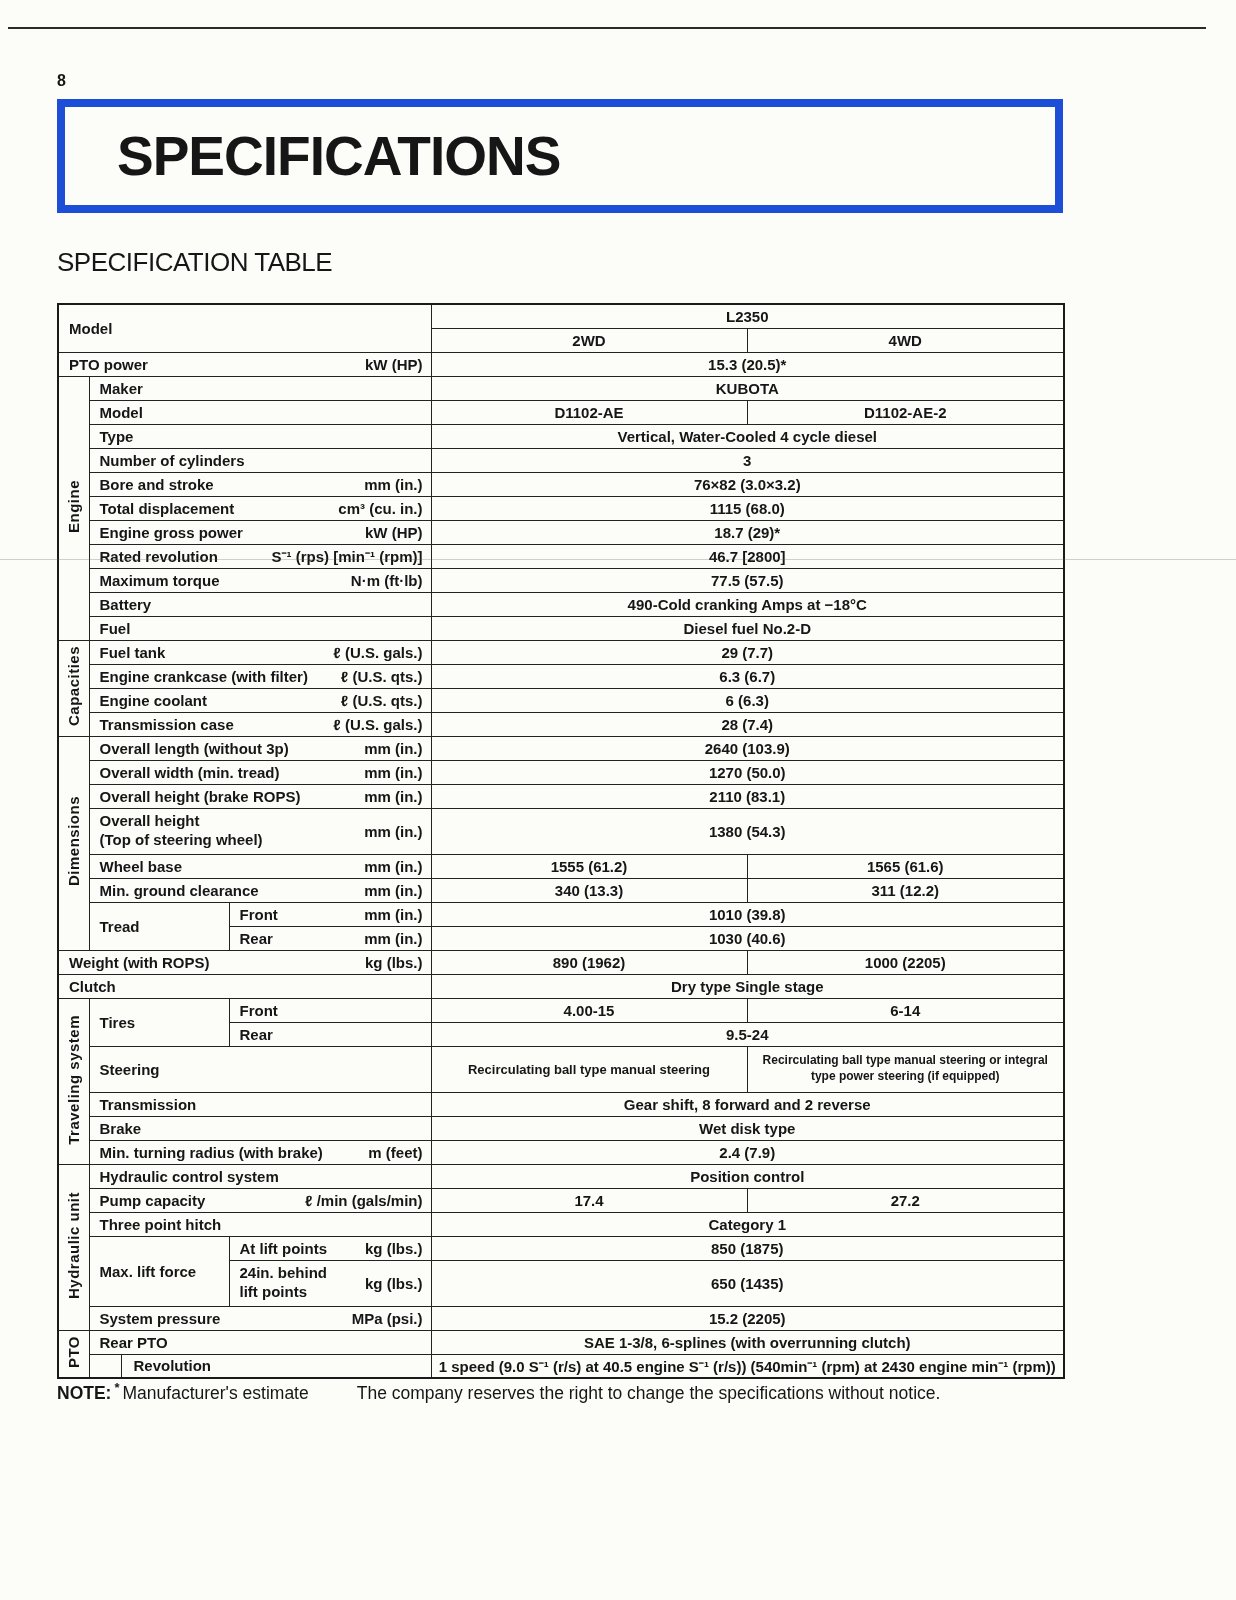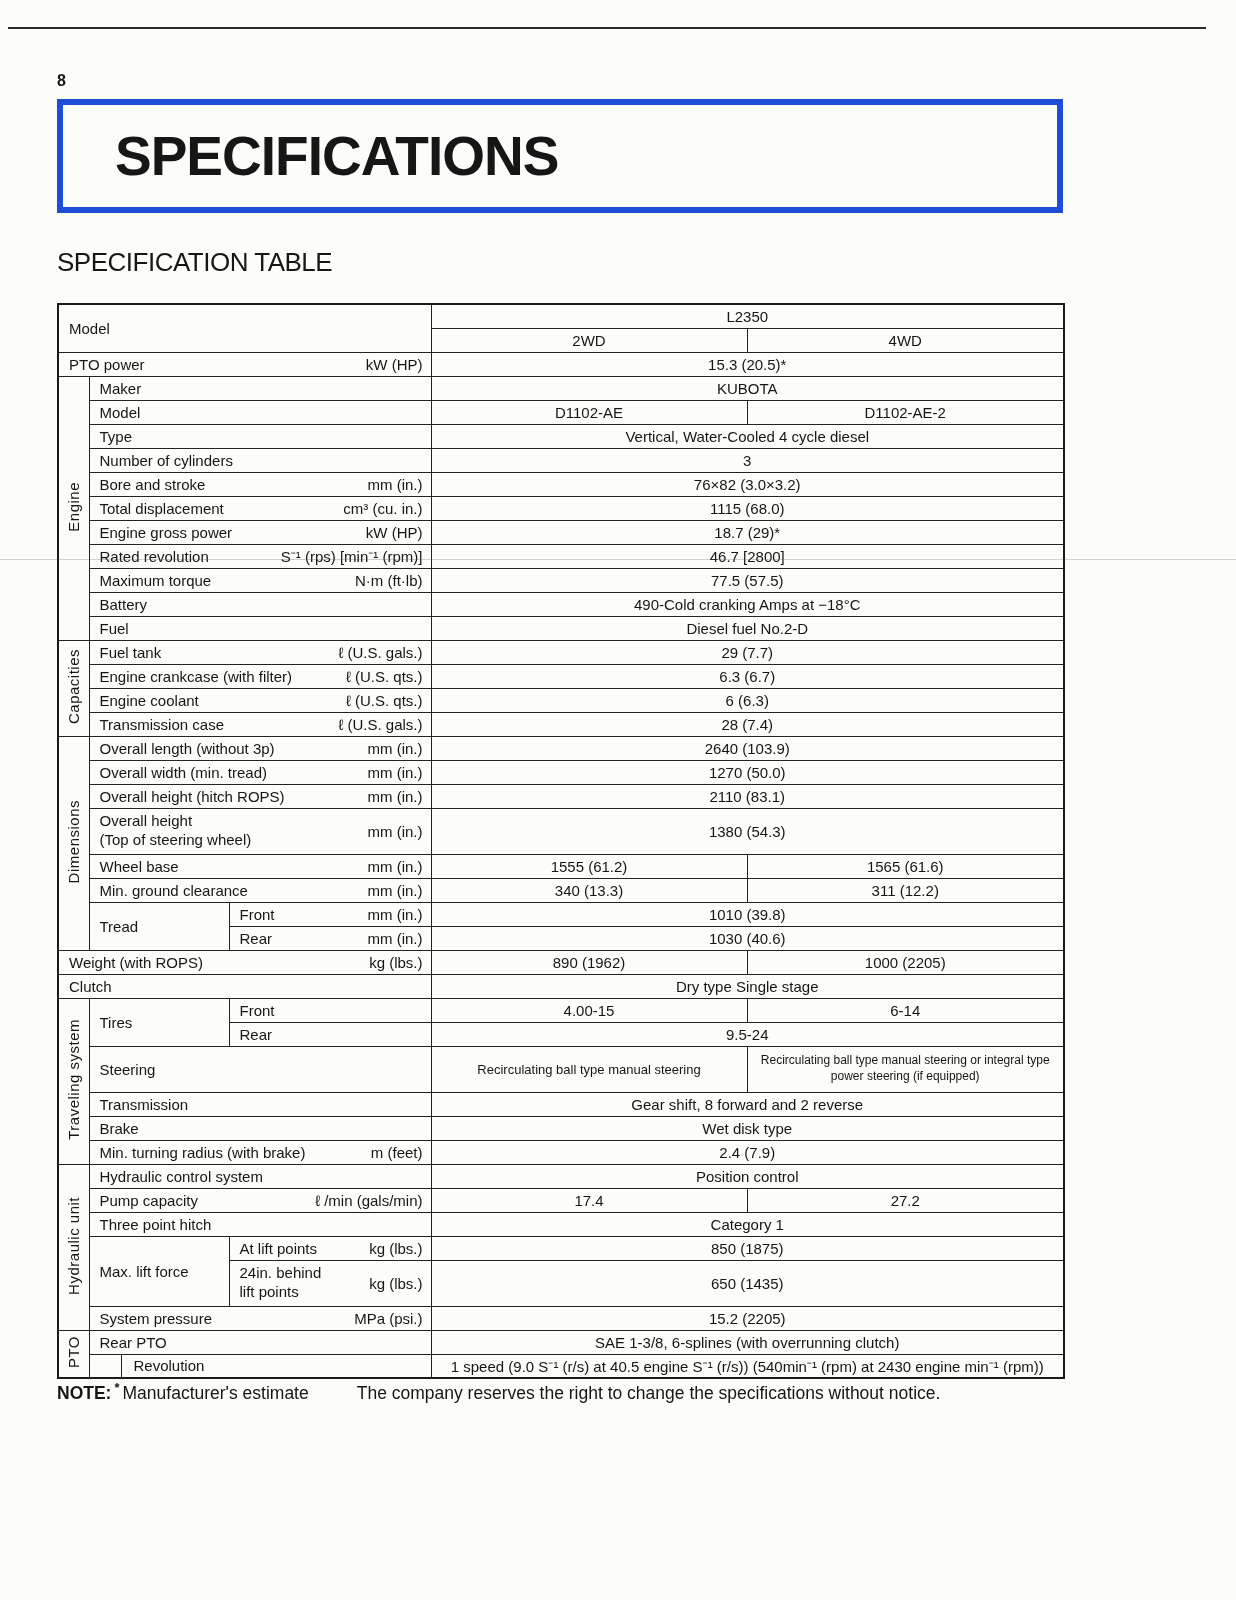--- a/index.html
+++ b/index.html
@@ -6,29 +6,29 @@
   body{
     width:1236px;height:1600px;position:relative;overflow:hidden;
     background:#fcfcf9;color:#161616;
     font-family:"Liberation Sans", sans-serif;
   }
   .topline{position:absolute;left:8px;top:27px;width:1198px;height:2px;background:#2a2a2a}
   .scanline{position:absolute;left:0;top:559px;width:1236px;height:1px;background:rgba(90,90,90,.28);pointer-events:none;z-index:5}
   .pagenum{position:absolute;left:57px;top:72px;font-size:16px;font-weight:bold}
   .titlebox{
     position:absolute;left:57px;top:99px;width:1006px;height:114px;
-    border:6px solid #1d4ed8;display:flex;align-items:center;box-sizing:border-box;
+    border:8px solid #1d4ed8;display:flex;align-items:center;box-sizing:border-box;
   }
   .title{font-size:55px;font-weight:bold;letter-spacing:-1px;padding-left:52px}
   .subtitle{position:absolute;left:57px;top:247px;font-size:26px;font-weight:normal;letter-spacing:-.5px}
 
   table.spec{
     position:absolute;left:57px;top:303px;width:1007px;
     border-collapse:collapse;table-layout:fixed;
-    font-size:15px;font-weight:normal;
+    font-size:15px;font-weight:bold;
     border:2px solid #1a1a1a;
   }
   .spec tr{height:24px}
   .spec tr.tall{height:46px}
   .spec td{
     border:1px solid #222;vertical-align:middle;
     padding:1px 6px;overflow:hidden;
   }
   .l{text-align:left;padding-left:10px !important}
   .v{text-align:center}
@@ -214,21 +214,21 @@
       <div class="lu">
             <span>Overall width (min. tread)</span>
             <span class="u">mm (in.)</span>
           </div>
     </td>
     <td colspan="2" class="v">1270 (50.0)</td>
   </tr>
   <tr>
     <td colspan="2" class="l">
       <div class="lu">
-            <span>Overall height (hitch ROPS)</span>
+            <span>Overall height (brake ROPS)</span>
             <span class="u">mm (in.)</span>
           </div>
     </td>
     <td colspan="2" class="v">2110 (83.1)</td>
   </tr>
   <tr class="tall">
     <td colspan="2" class="l">
       <div class="lu">
             <span class="pre">Overall height
 (Top of steering wheel)</span>

